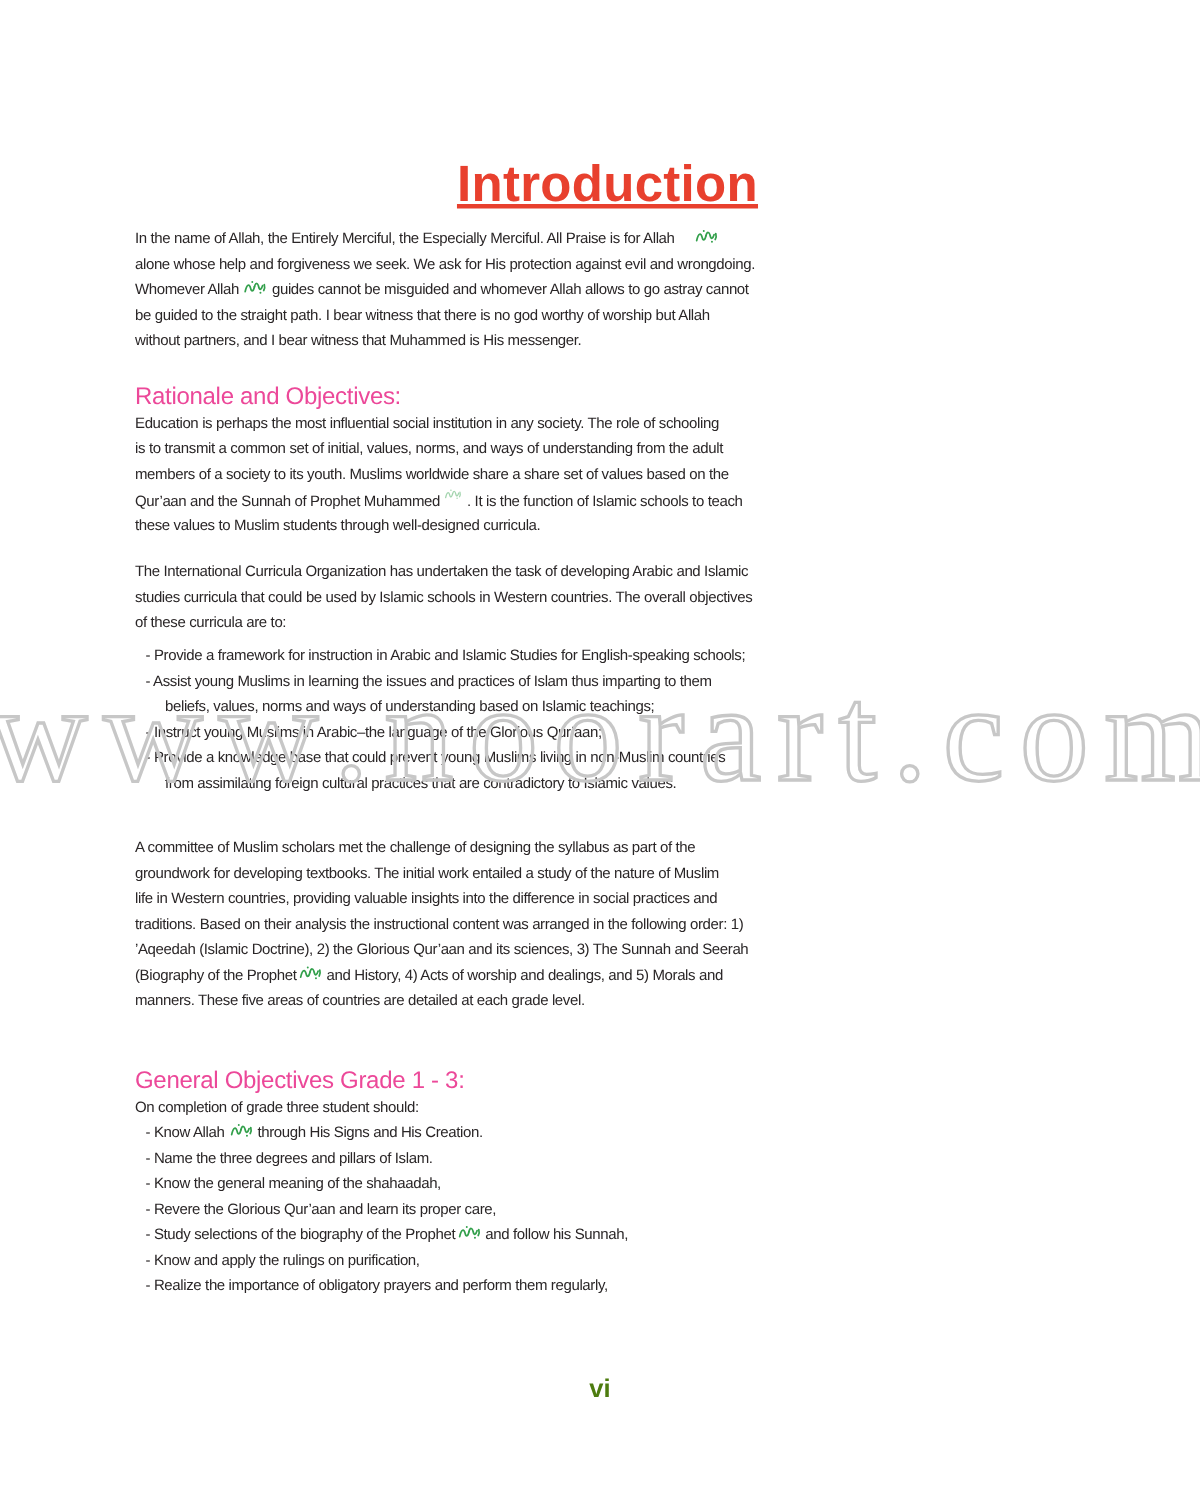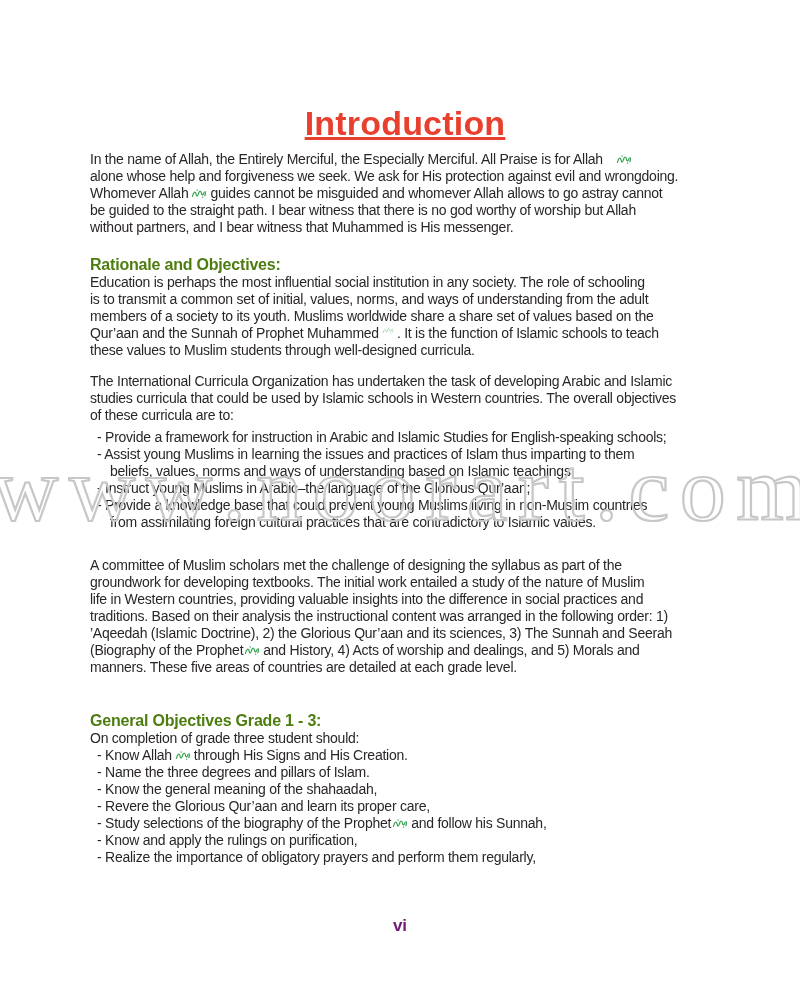--- a/index.html
+++ b/index.html
@@ -5,22 +5,22 @@
   html,body { margin:0; padding:0; }
   .page {
     position:relative; width:800px; height:1002px; background:#ffffff;
     font-family:"Liberation Sans", sans-serif; color:#2a2627; overflow:hidden;
   }
   .content { position:absolute; left:90px; top:104px; width:630px; }
   .doc-title {
     text-align:center; color:#e8402e; font-weight:bold; font-size:34px;
     line-height:38px; letter-spacing:0.2px; margin:0 0 9px 0;text-decoration:underline;
   }
-  .line { white-space:nowrap; height:17px; line-height:17px; font-size:14px; letter-spacing:-0.25px; }
-  .red-heading { color:#4d7c0f; font-weight:bold; font-size:16px; line-height:19px; letter-spacing:-0.2px; }
+  .line { white-space:nowrap; height:17px; line-height:17px; font-size:10px; letter-spacing:-0.25px; }
+  .red-heading { color:#ec4899; font-weight:normal; font-size:16px; line-height:19px; letter-spacing:-0.2px; }
   .para { margin:0; }
   .mt-sm { margin-top:14px; }
   .mt-md { margin-top:19px; }
   .mt-bl { margin-top:5px; }
   .mt-lg { margin-top:26px; }
   .mt-xl { margin-top:35px; }
   .bullet { padding-left:7px; }
   .cont { padding-left:20px; }
   .callig {
     display:inline-block; width:16px; height:11px; margin:0 3px; vertical-align:-1px;
@@ -33,21 +33,21 @@
     position:absolute; top:443px; left:-8px; right:-8px; z-index:5;
     display:flex; justify-content:space-between;
     font-family:"Liberation Serif", serif; font-size:92px; line-height:1;
     color:rgba(198,198,198,0.55); pointer-events:none;
   }
   @supports (-webkit-text-stroke: 1px #000) {
     .watermark { color:transparent; -webkit-text-stroke:2.2px #c7c7c7; }
   }
   .page-number {
     position:absolute; top:916px; left:0; width:800px; text-align:center;
-    color:#701a75; font-weight:bold; font-size:17px;
+    color:#4d7c0f; font-weight:bold; font-size:17px;
   }
 </style>
 </head>
 <body>
 
 <svg width="0" height="0" style="position:absolute" aria-hidden="true">
   <defs>
     <g id="callig-glyph" stroke="#33a04c" stroke-width="1.6" fill="none" stroke-linecap="round">
       <path d="M2 11 C3.5 4, 6 3.5, 7 8 C7.8 11.5, 9.5 11, 10.5 6.5"></path>
       <path d="M10.5 6.5 C11.5 2.5, 13.5 2.5, 14.5 7 C15.2 10, 16.8 9.5, 18 5.5"></path>

